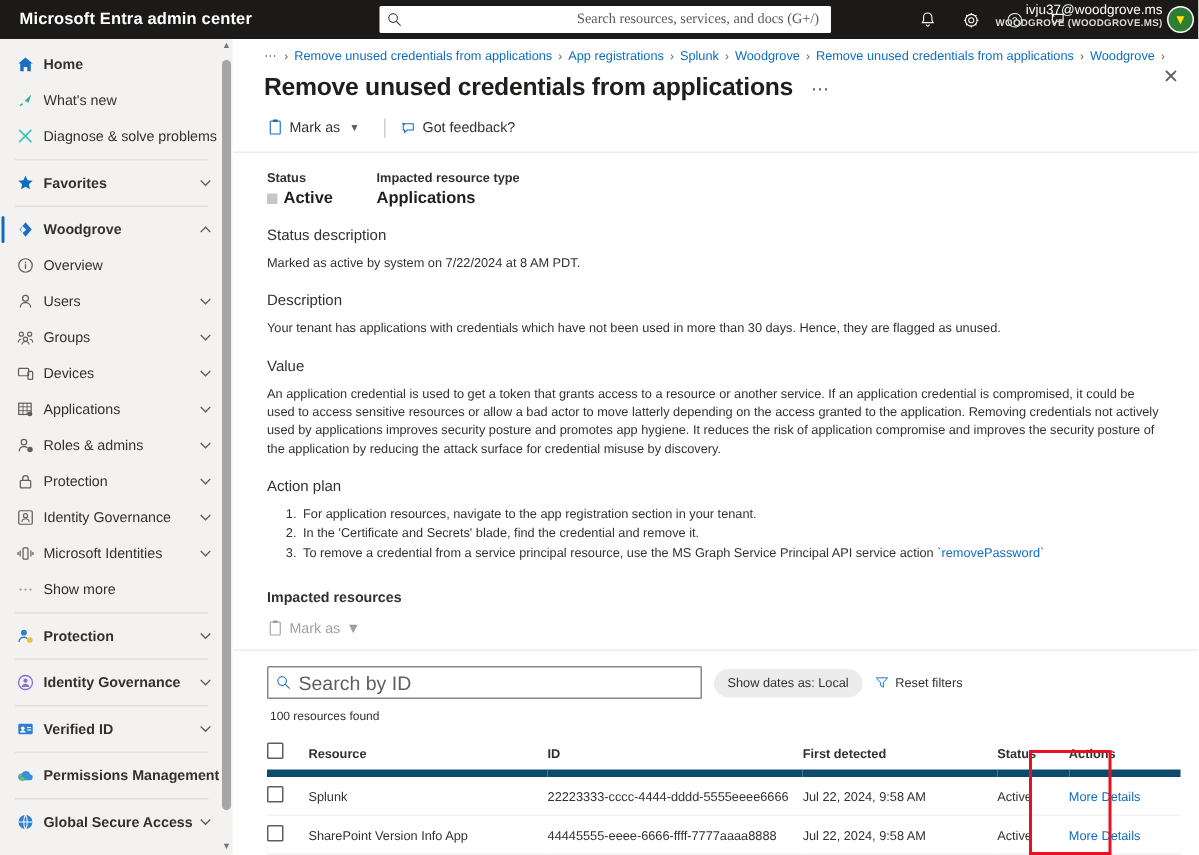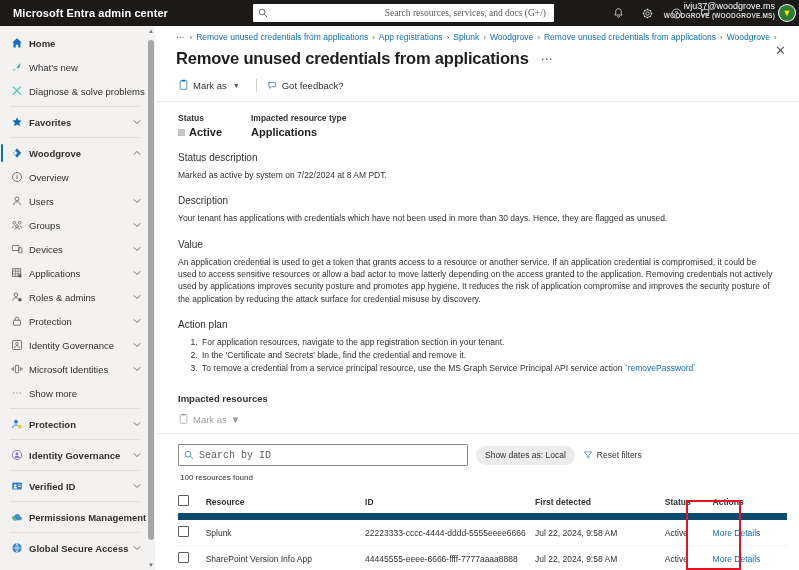--- a/index.html
+++ b/index.html
@@ -225,22 +225,22 @@
   .searchbox {
     width: 290px; height: 22px; border: 1px solid #8a8886;
     background: #ffffff; display: flex; align-items: center;
     border-radius: 1px;
   }
   .searchbox .mag2 {
     width: 20px; display: flex; align-items: center; justify-content: center;
   }
   .searchbox input {
     border: none; outline: none; background: transparent;
-    font-family: Liberation Mono, monospace;
-    font-size: 10px; color: #323130; width: 258px;
+    font-family: Liberation Sans, sans-serif;
+    font-size: 13px; color: #323130; width: 258px;
   }
   .searchbox input::placeholder { color: #605e5c; }
   .pill {
     height: 19px; padding: 0 9px; border-radius: 10px;
     background: #ececec; display: flex; align-items: center;
     font-size: 8.5px; color: #323130; cursor: pointer;
     white-space: nowrap;
   }
   .reset {
     display: flex; align-items: center; gap: 4px;
@@ -252,21 +252,21 @@
   }
 
   
   .tbl {
     width: 100%; padding: 0 12px 0 22px; margin-top: 8px;
   }
   table { width: 100%; border-collapse: collapse; }
   th {
     text-align: left; font-size: 8.5px; font-weight: 700;
     color: #323130; padding: 5px 0 5px 0;
-    border-bottom: 7px solid #0c4a6e;
+    border-bottom: 5px solid #0c4a6e;
   }
   td {
     font-size: 8.5px; color: #323130; padding: 6px 0 6px 0;
     border-bottom: 1px solid #f3f2f1;
   }
   .col-chk { width: 26px; }
   .col-res { width: 150px; }
   .col-id  { width: 160px; }
   .col-fd  { width: 122px; margin-left: 46px; }
   .col-st  { width: 45px; }

